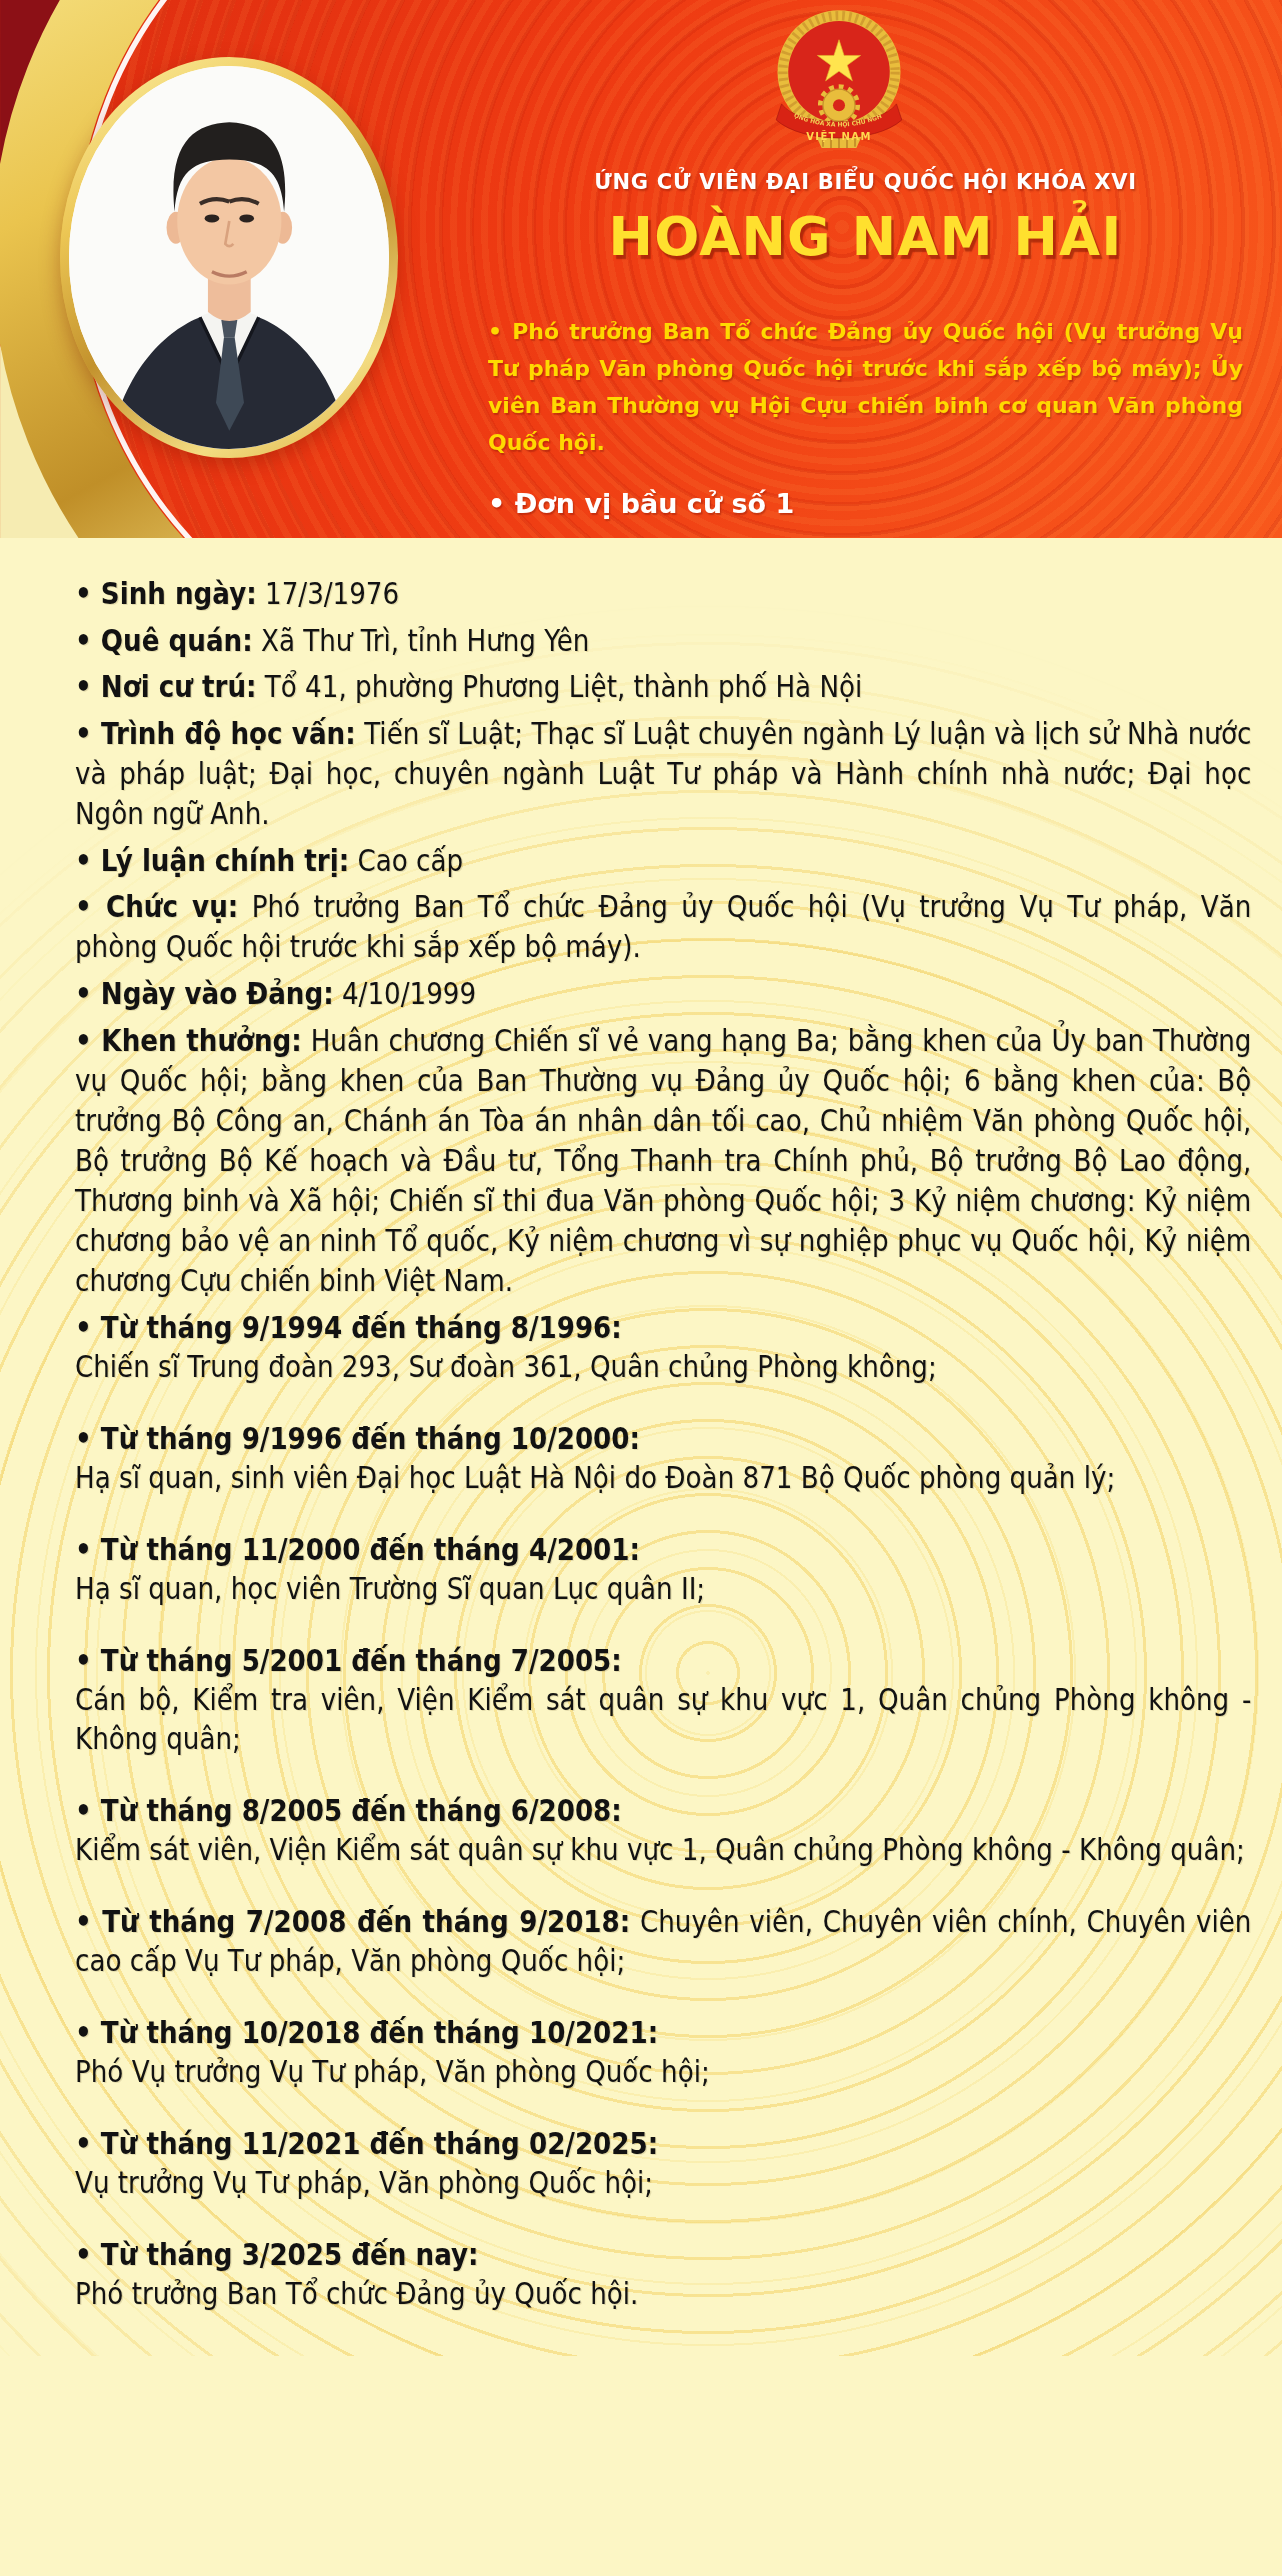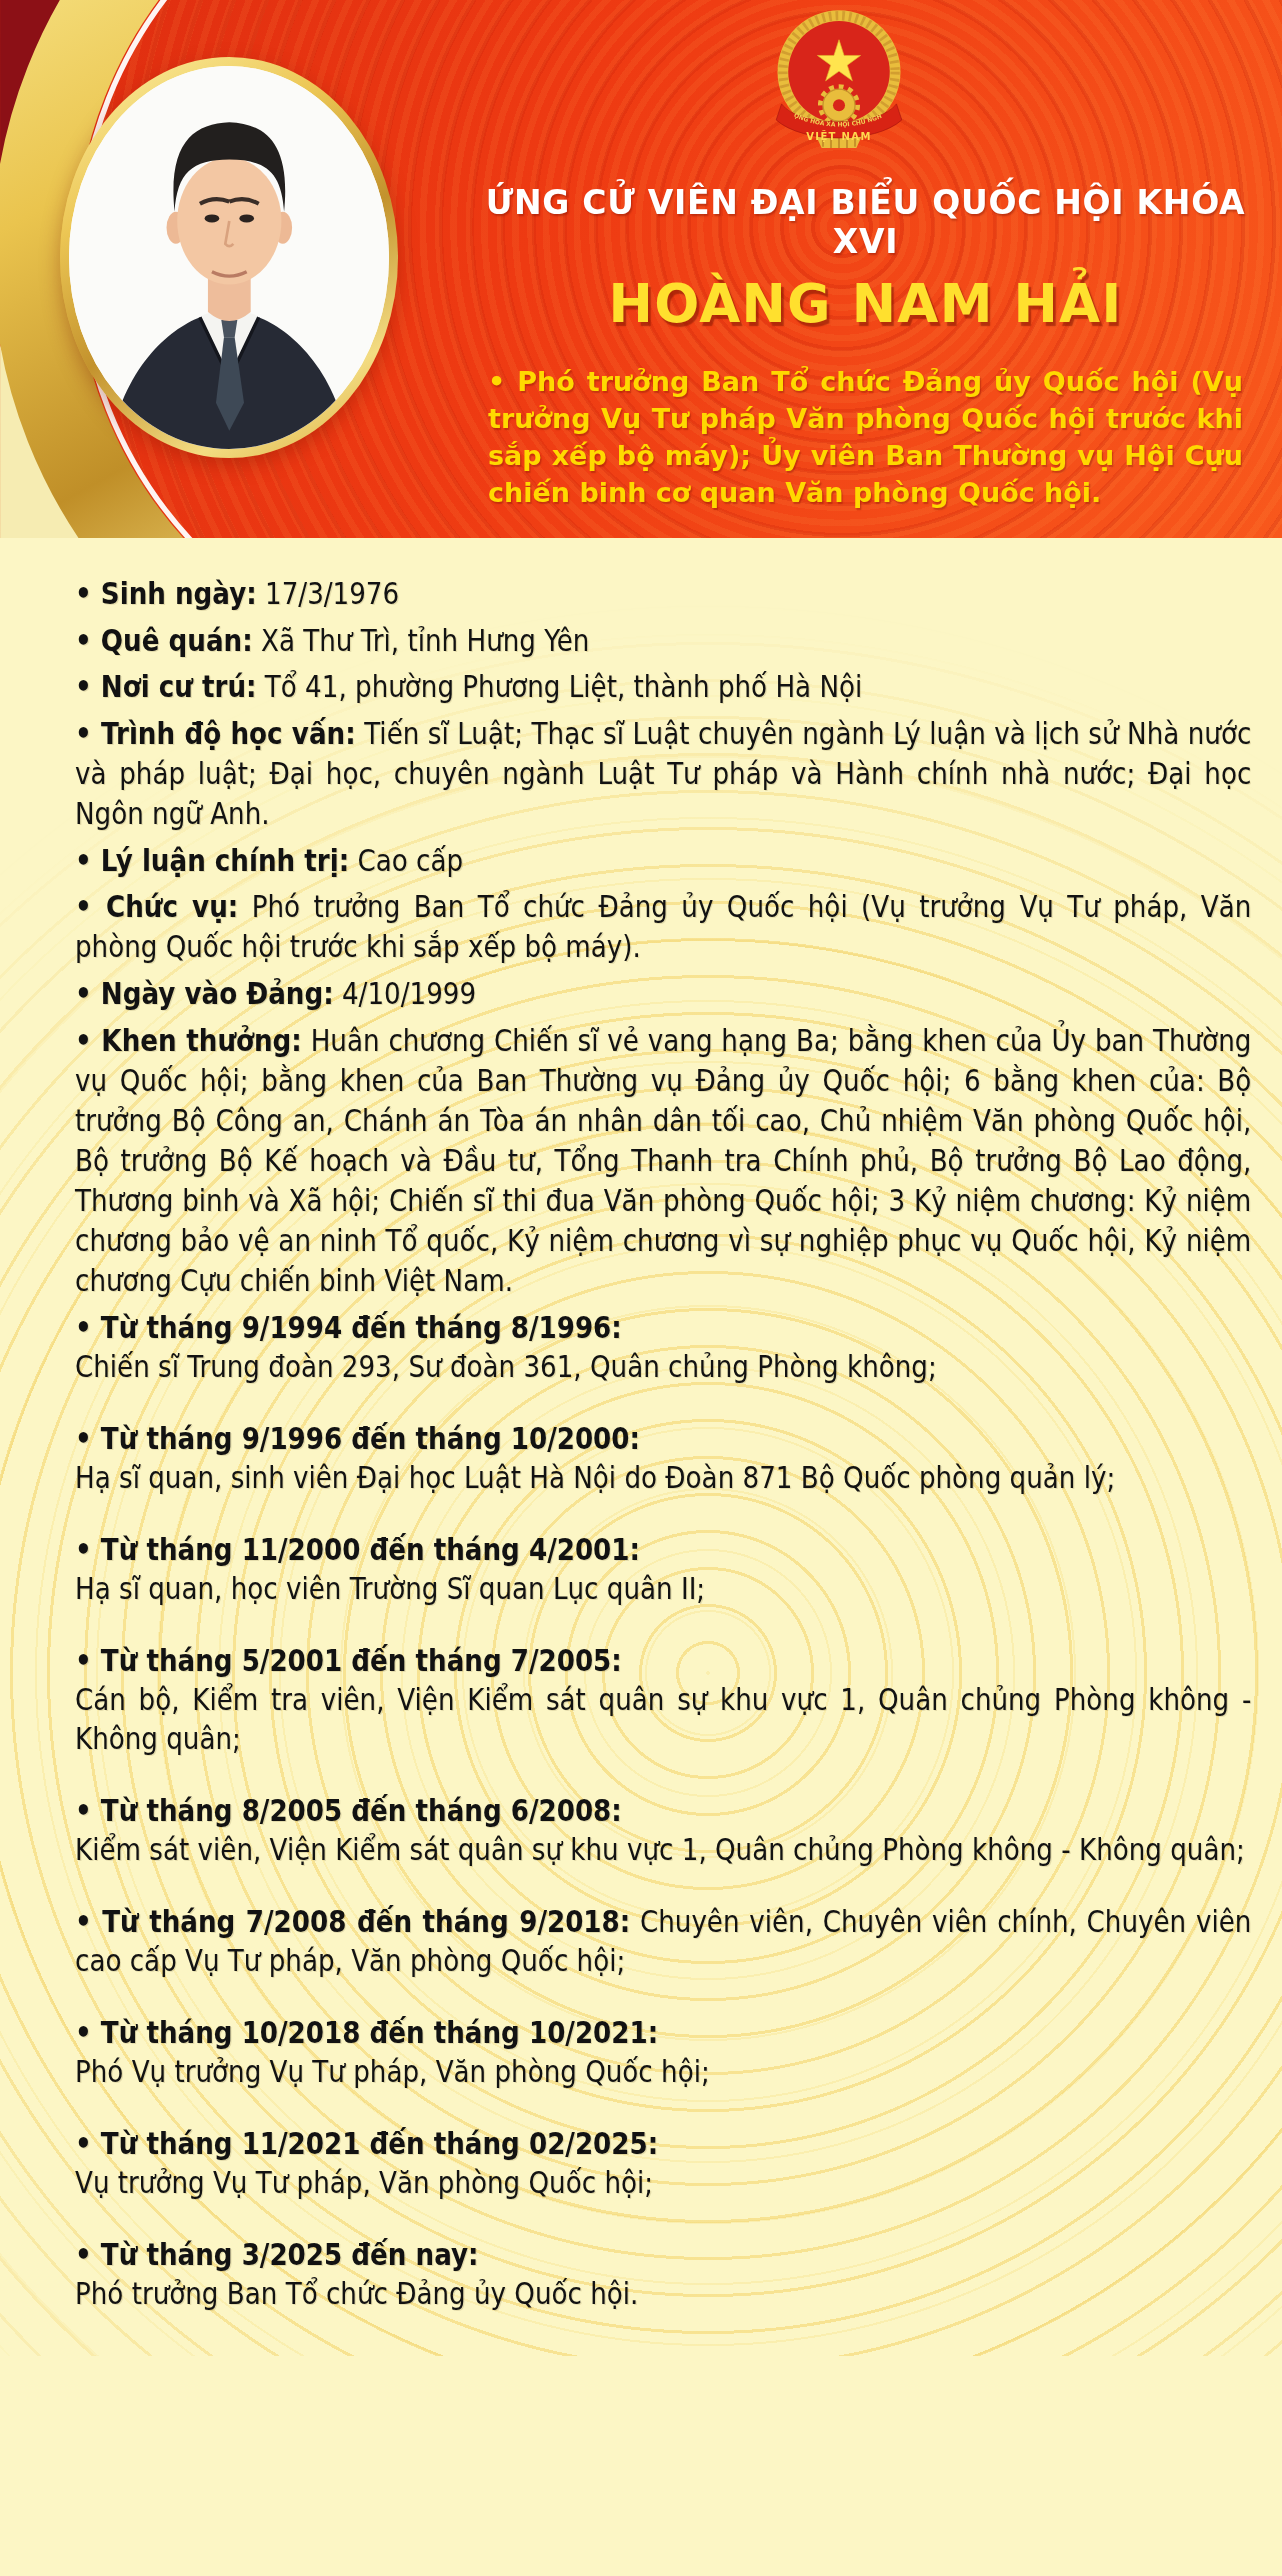--- a/index.html
+++ b/index.html
@@ -16,25 +16,25 @@
   .swoosh{position:absolute;left:0;top:0;}
   .photo-ring{position:absolute;left:60px;top:57px;width:338px;height:401px;border-radius:50%;
     padding:8.7px;box-sizing:border-box;
     background:linear-gradient(150deg,#fdf2a8 0%,#ecc654 30%,#c3922d 55%,#f3dc82 80%,#d8a93a 100%);
     box-shadow:0 6.7px 20px rgba(120,20,0,.35);}
   .photo{width:100%;height:100%;border-radius:50%;background:#fdfdfd;overflow:hidden;position:relative;}
   .photo svg{position:absolute;left:0;top:0;width:100%;height:100%;}
 
   .banner-right{position:absolute;left:468px;top:0;width:795px;text-align:center;color:#fff;}
   .emblem{display:block;margin:5.3px auto 0;transform:translateX(-27px);}
-  .title{margin-top:27px;font-size:33px;font-weight:bold;letter-spacing:0.7px;
+  .title{margin-top:14px;font-size:21px;font-weight:bold;letter-spacing:0.7px;
          text-shadow:1.3px 2px 2px rgba(120,15,0,.4);}
   .name{margin-top:12px;font-size:53px;font-weight:bold;color:#ffe02e;letter-spacing:1.3px;
         text-shadow:2.7px 4px 1.3px rgba(125,20,0,.55);}
-  .desc{margin:29px auto 0;width:755px;font-size:27px;line-height:37px;font-weight:bold;
+  .desc{margin:46px auto 0;width:755px;font-size:22px;line-height:37px;font-weight:bold;
         color:#ffd900;text-align:justify;text-shadow:1.3px 2px 1.3px rgba(120,15,0,.35);}
   .unit{margin:27px auto 0;width:755px;text-align:left;font-size:27px;font-weight:bold;color:#ffffff;
         text-shadow:1.3px 2px 1.3px rgba(120,15,0,.35);}
 
   
   .sheet{position:relative;width:1282px;height:1818px;background:#fcf6c5;overflow:hidden;}
   .sheet::before{content:"";position:absolute;left:0;top:0;width:1282px;height:2038px;
     background-image:
       repeating-radial-gradient(circle at 708px 1135px, rgba(242,207,95,0) 0 29px, rgba(242,207,95,.5) 29px 32px, rgba(242,207,95,0) 32px 37px),
       repeating-radial-gradient(circle at 708px 1135px, rgba(246,222,130,.32) 0 2px, rgba(246,222,130,0) 2px 61px);

